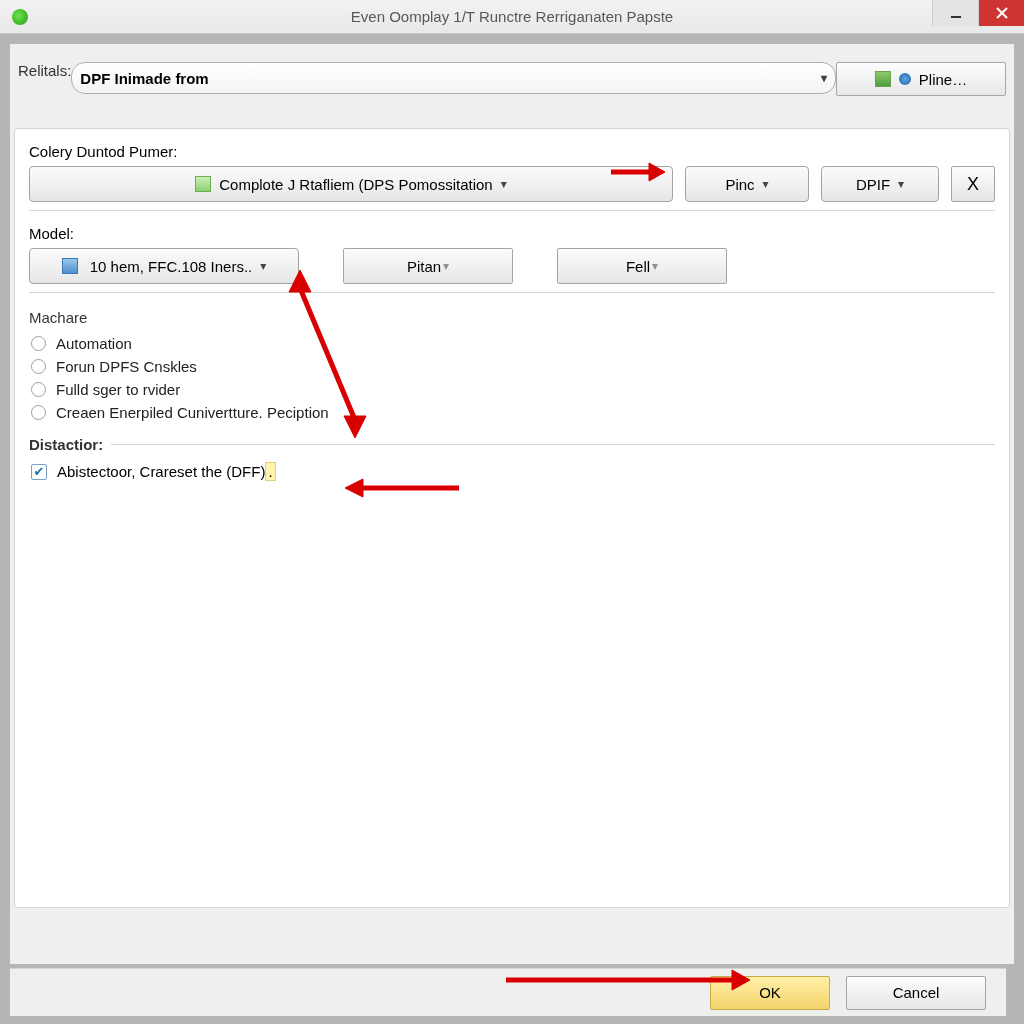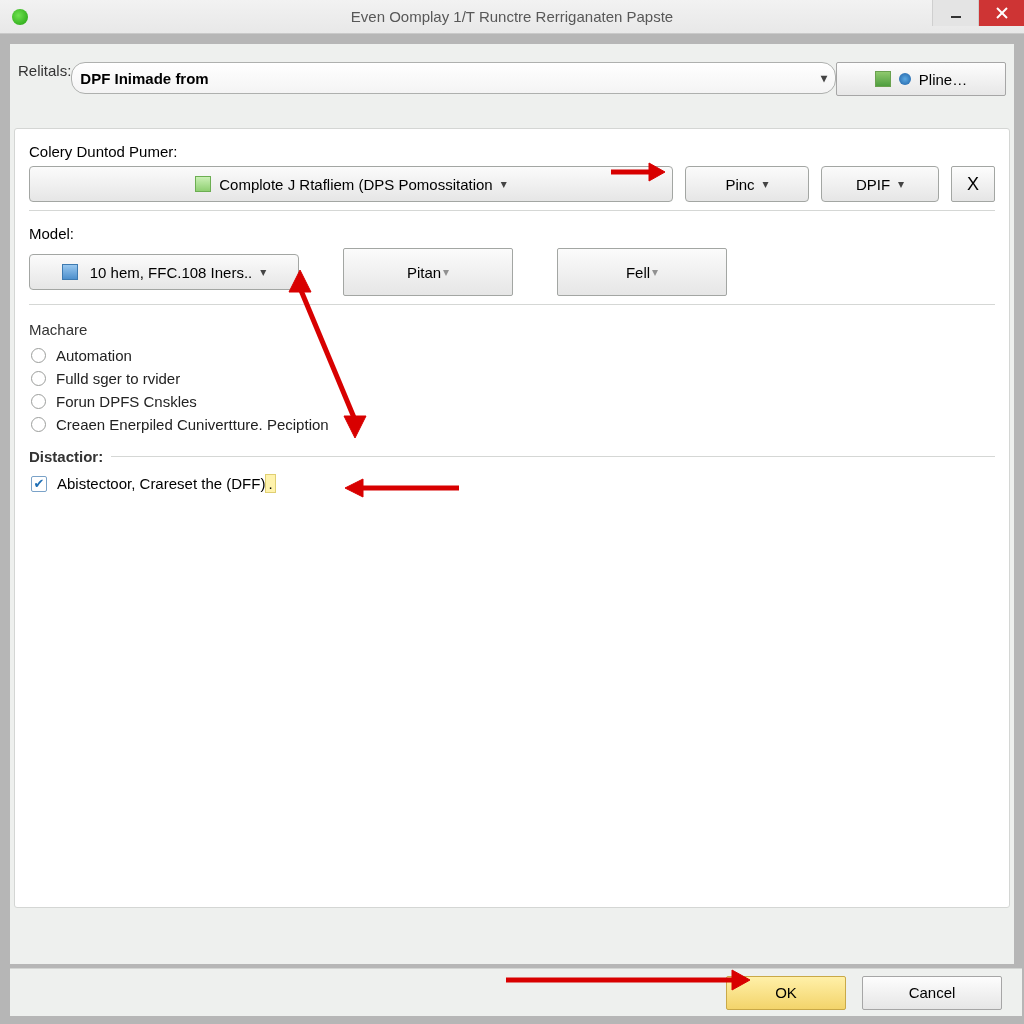--- a/index.html
+++ b/index.html
@@ -165,21 +165,21 @@
   .hr { height: 1px; background: #d5d7d5; margin: 8px 0 14px 0; }
 
   .row2 {
     display: flex;
     align-items: center;
     gap: 44px;
     margin-bottom: 6px;
   }
   .combo.model { width: 270px; }
   .btn-like {
-    height: 48px;
+    height: 36px;
     width: 170px;
     background: linear-gradient(#fbfbfb, #e6e6e6);
     border: 1px solid #a3a6a3;
     border-radius: 2px;
     display: flex;
     align-items: center;
     justify-content: center;
     gap: 2px;
   }
   .btn-like .chev { opacity: .55; }
@@ -225,21 +225,21 @@
   }
   .hl {
     background: #fff3ad;
     border: 1px solid #e0cf73;
     padding: 0 2px;
   }
 
   
   .footer {
     position: absolute;
-    left: 10px; right: 2px;
+    left: 10px; right: 18px;
     bottom: 8px;
     height: 48px;
     background: #eef0ee;
     border-top: 1px solid #d3d5d3;
     display: flex;
     align-items: center;
     justify-content: flex-end;
     gap: 16px;
     padding-right: 20px;
   }
@@ -352,25 +352,25 @@
     <div class="hr"></div>
 
     <div class="section-head">Machare</div>
 
     <div class="radio-row">
       <span class="radio"></span>
       <span>Automation</span>
     </div>
     <div class="radio-row">
       <span class="radio"></span>
-      <span>Fulld sger to rvider</span>
+      <span>Forun DPFS Cnskles</span>
     </div>
     <div class="radio-row">
       <span class="radio"></span>
-      <span>Forun DPFS Cnskles</span>
+      <span>Fulld sger to rvider</span>
     </div>
     <div class="radio-row">
       <span class="radio"></span>
       <span>Creaen Enerpiled Cunivertture. Peciption</span>
     </div>
 
     <div class="dist-head">
       <span>Distactior:</span>
       <span class="rule"></span>
     </div>

